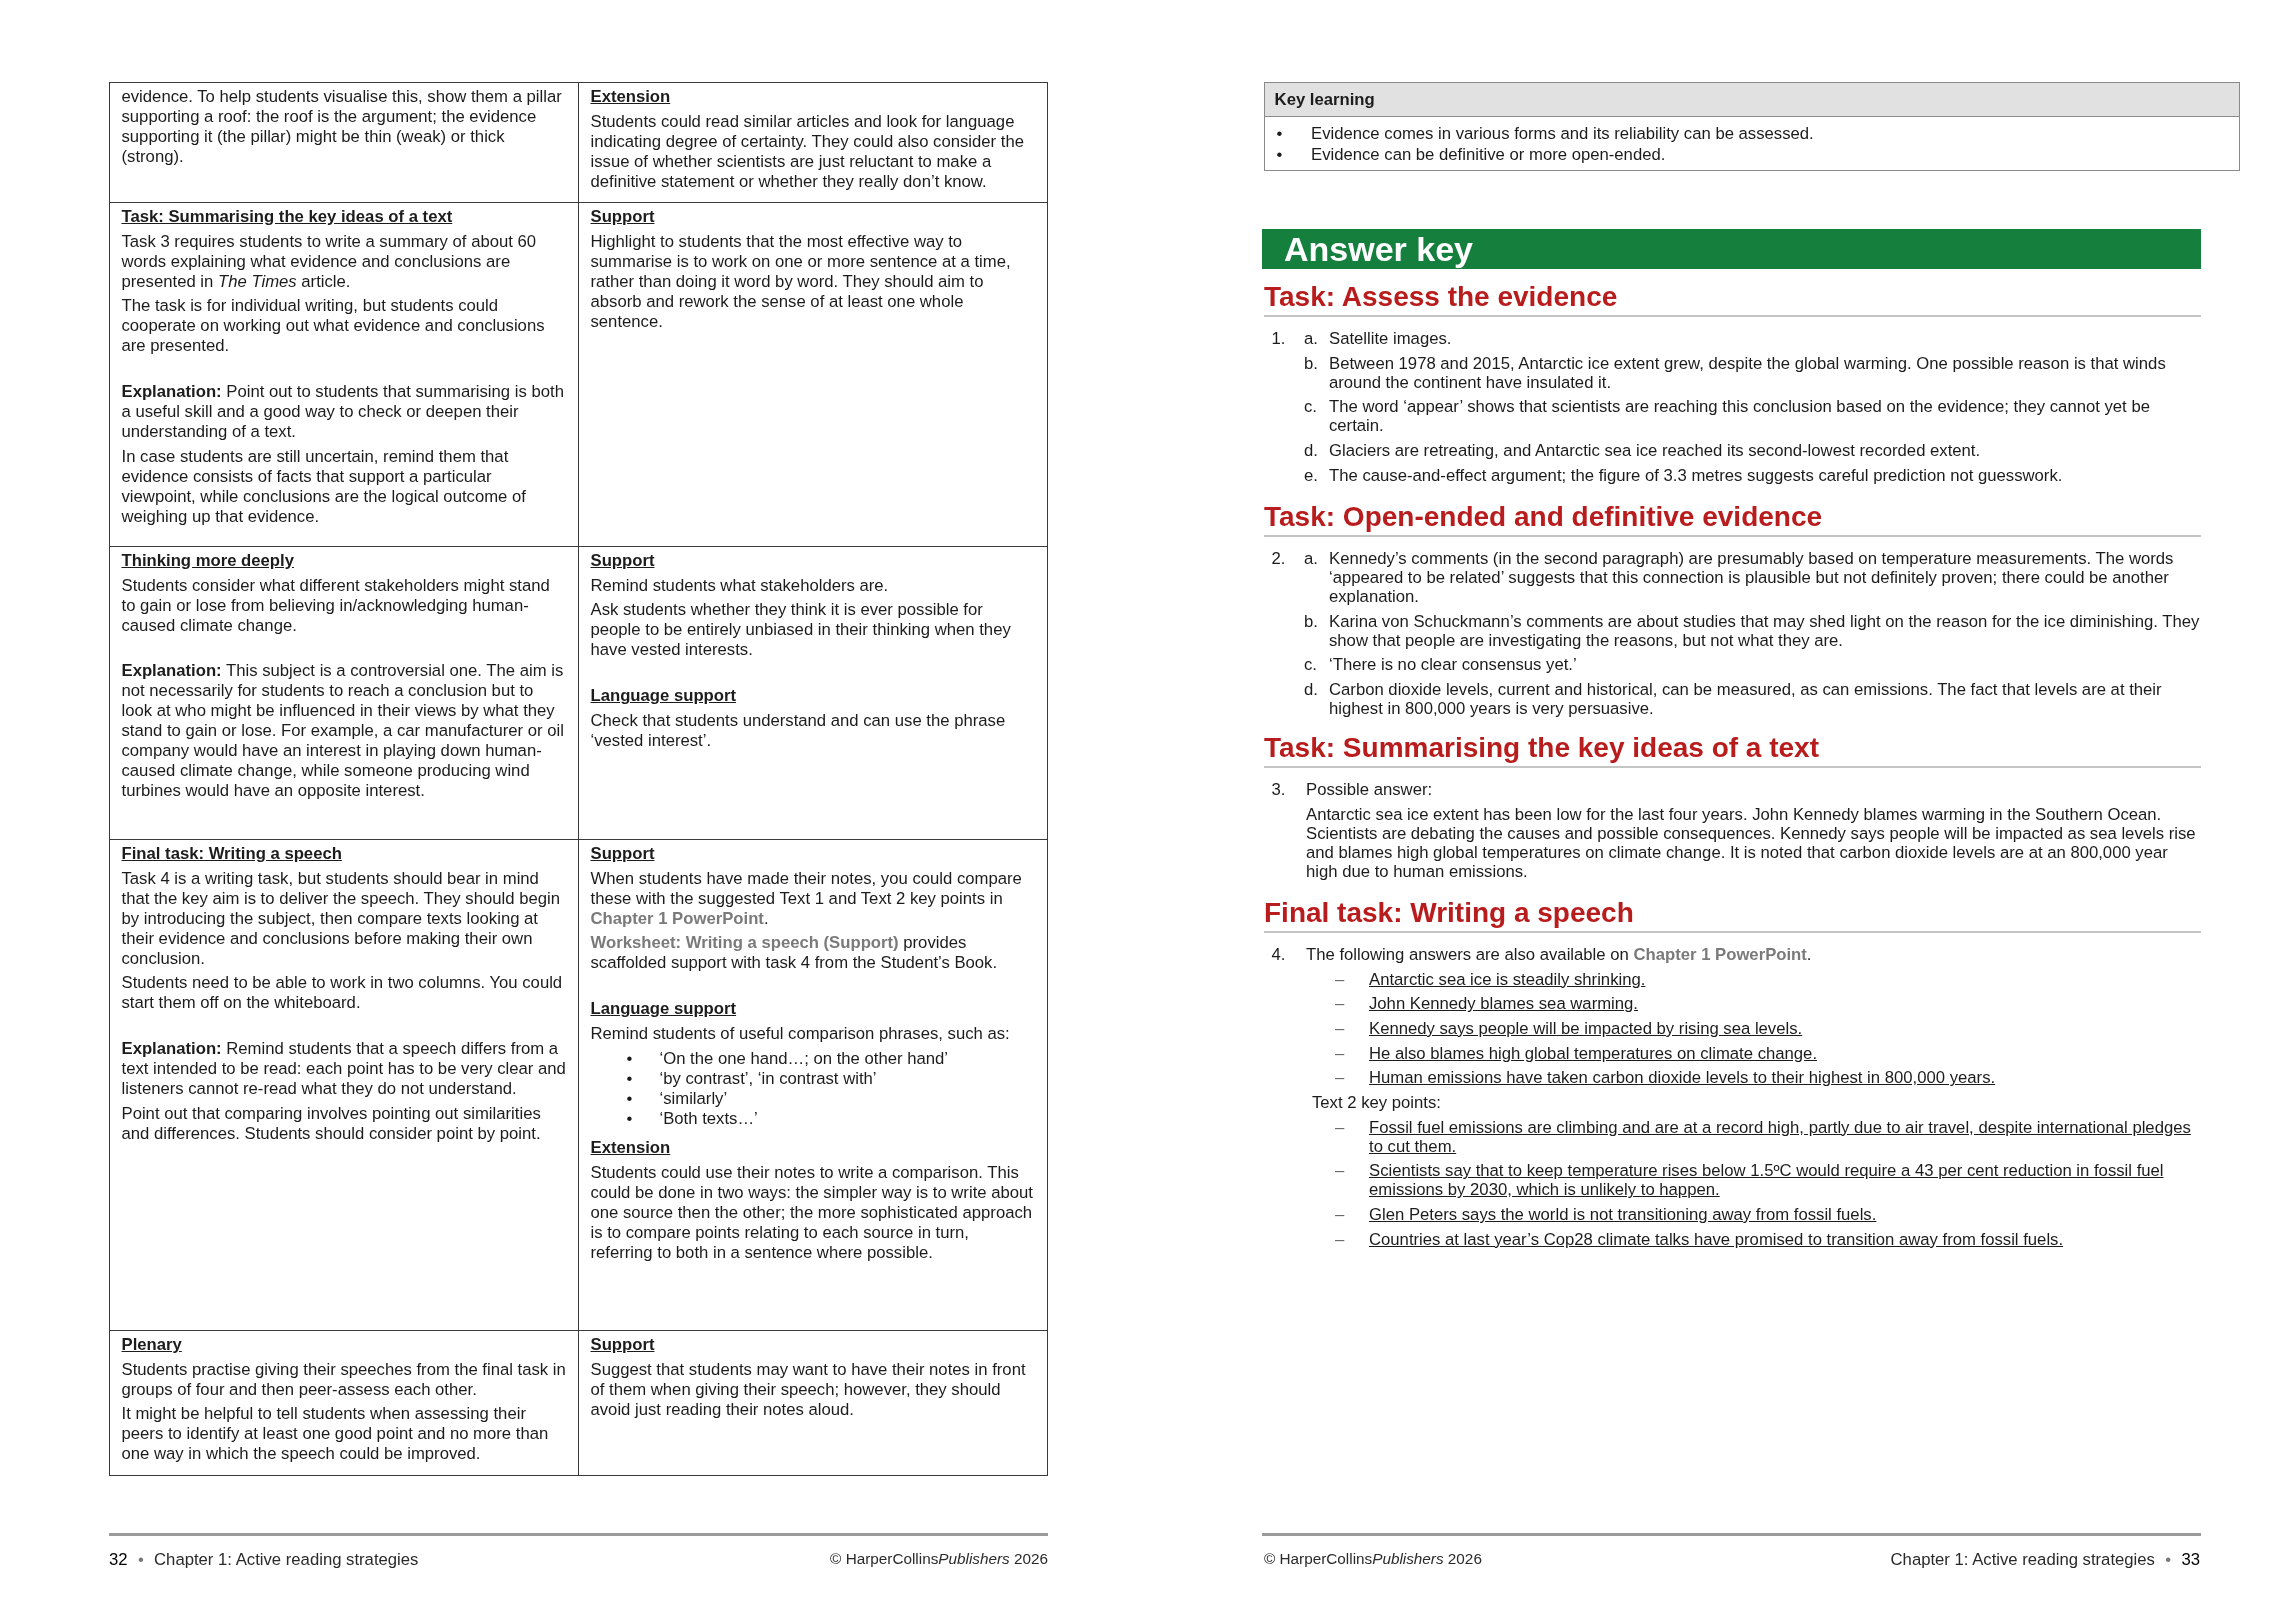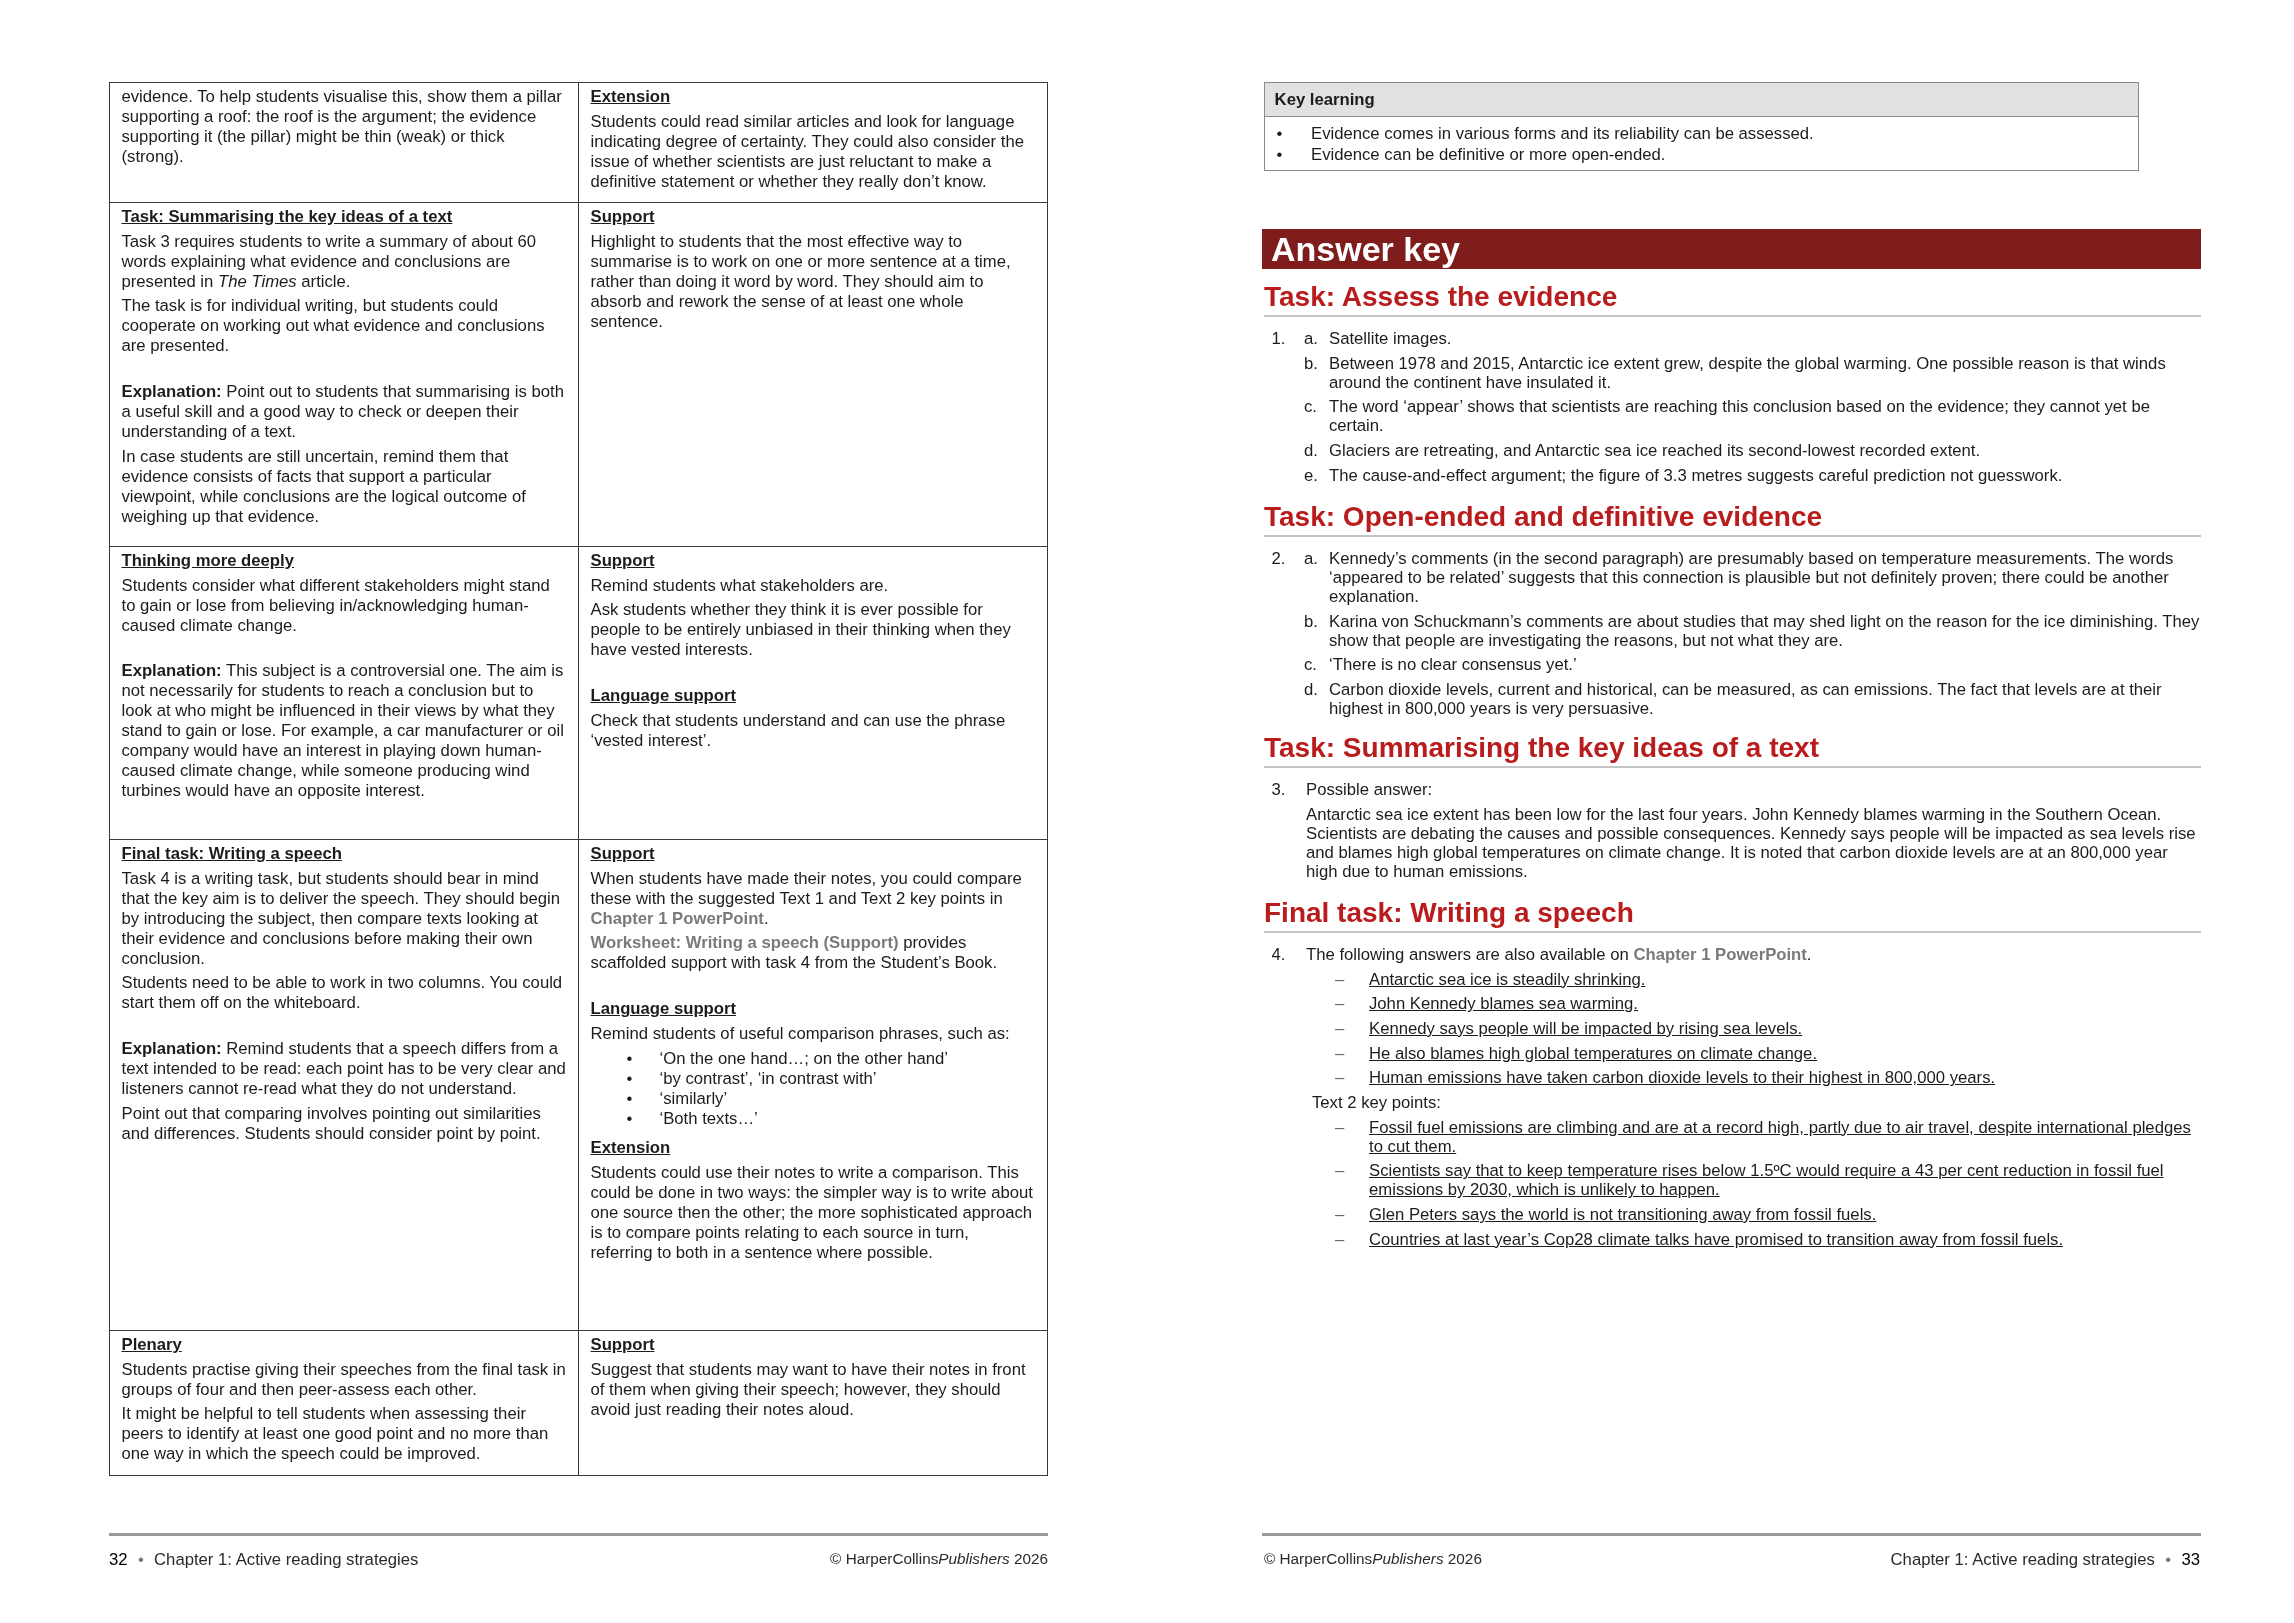--- a/index.html
+++ b/index.html
@@ -35,35 +35,35 @@
     .row-4 td { height: 491px; }
     .row-5 td { height: 143px; }
 
     .footer-rule { position: absolute; top: 1533px; height: 2.9px; background: #9a9a9a; }
     .footer-text { position: absolute; top: 1550px; font-size: 16.7px; color: #2a2a2a; }
     .footer-text .pub-ital { font-style: italic; }
     .page-num { color: #000000; }
 
     
     .key-learning {
-      position: absolute; left: 117px; top: 82px; width: 875px;
+      position: absolute; left: 117px; top: 82px; width: 976px;
       border: 1.9px solid #8a8a8a;
     }
     .key-learning-head {
       background: #e1e1e1; border-bottom: 1.9px solid #8a8a8a;
       font-weight: bold; font-size: 16.7px; padding: 6.7px 9.6px; height: 34px;
     }
     .key-learning ul { list-style: none; padding: 5.7px 0 5.7px 0; }
     .key-learning li { position: relative; padding-left: 46px; font-size: 16.7px; line-height: 21px; }
     .key-learning li::before { content: "\2022"; position: absolute; left: 11.5px; }
 
     .answer-banner {
       position: absolute; left: 115px; top: 229px; width: 939px; height: 40px;
-      background: #7f1d1d; color: #ffffff; font-weight: bold; font-size: 34px;
-      line-height: 40px; padding-left: 9px;
+      background: #15803d; color: #ffffff; font-weight: bold; font-size: 34px;
+      line-height: 40px; padding-left: 22px;
     }
 
     .section { position: absolute; left: 117px; width: 937px; }
     .section-heading {
       font-size: 28px; font-weight: bold; color: #b91c1c; padding-bottom: 1.9px;
       border-bottom: 2.9px solid #c4c4c4; margin-bottom: 11.5px; line-height: 32.5px;
     }
     .ans-row { position: relative; font-size: 16.7px; line-height: 19px; margin-bottom: 5.7px; }
     .ans-num { position: absolute; left: 7.6px; top: 0; }
     .ans-letter { position: absolute; left: 40px; top: 0; }

